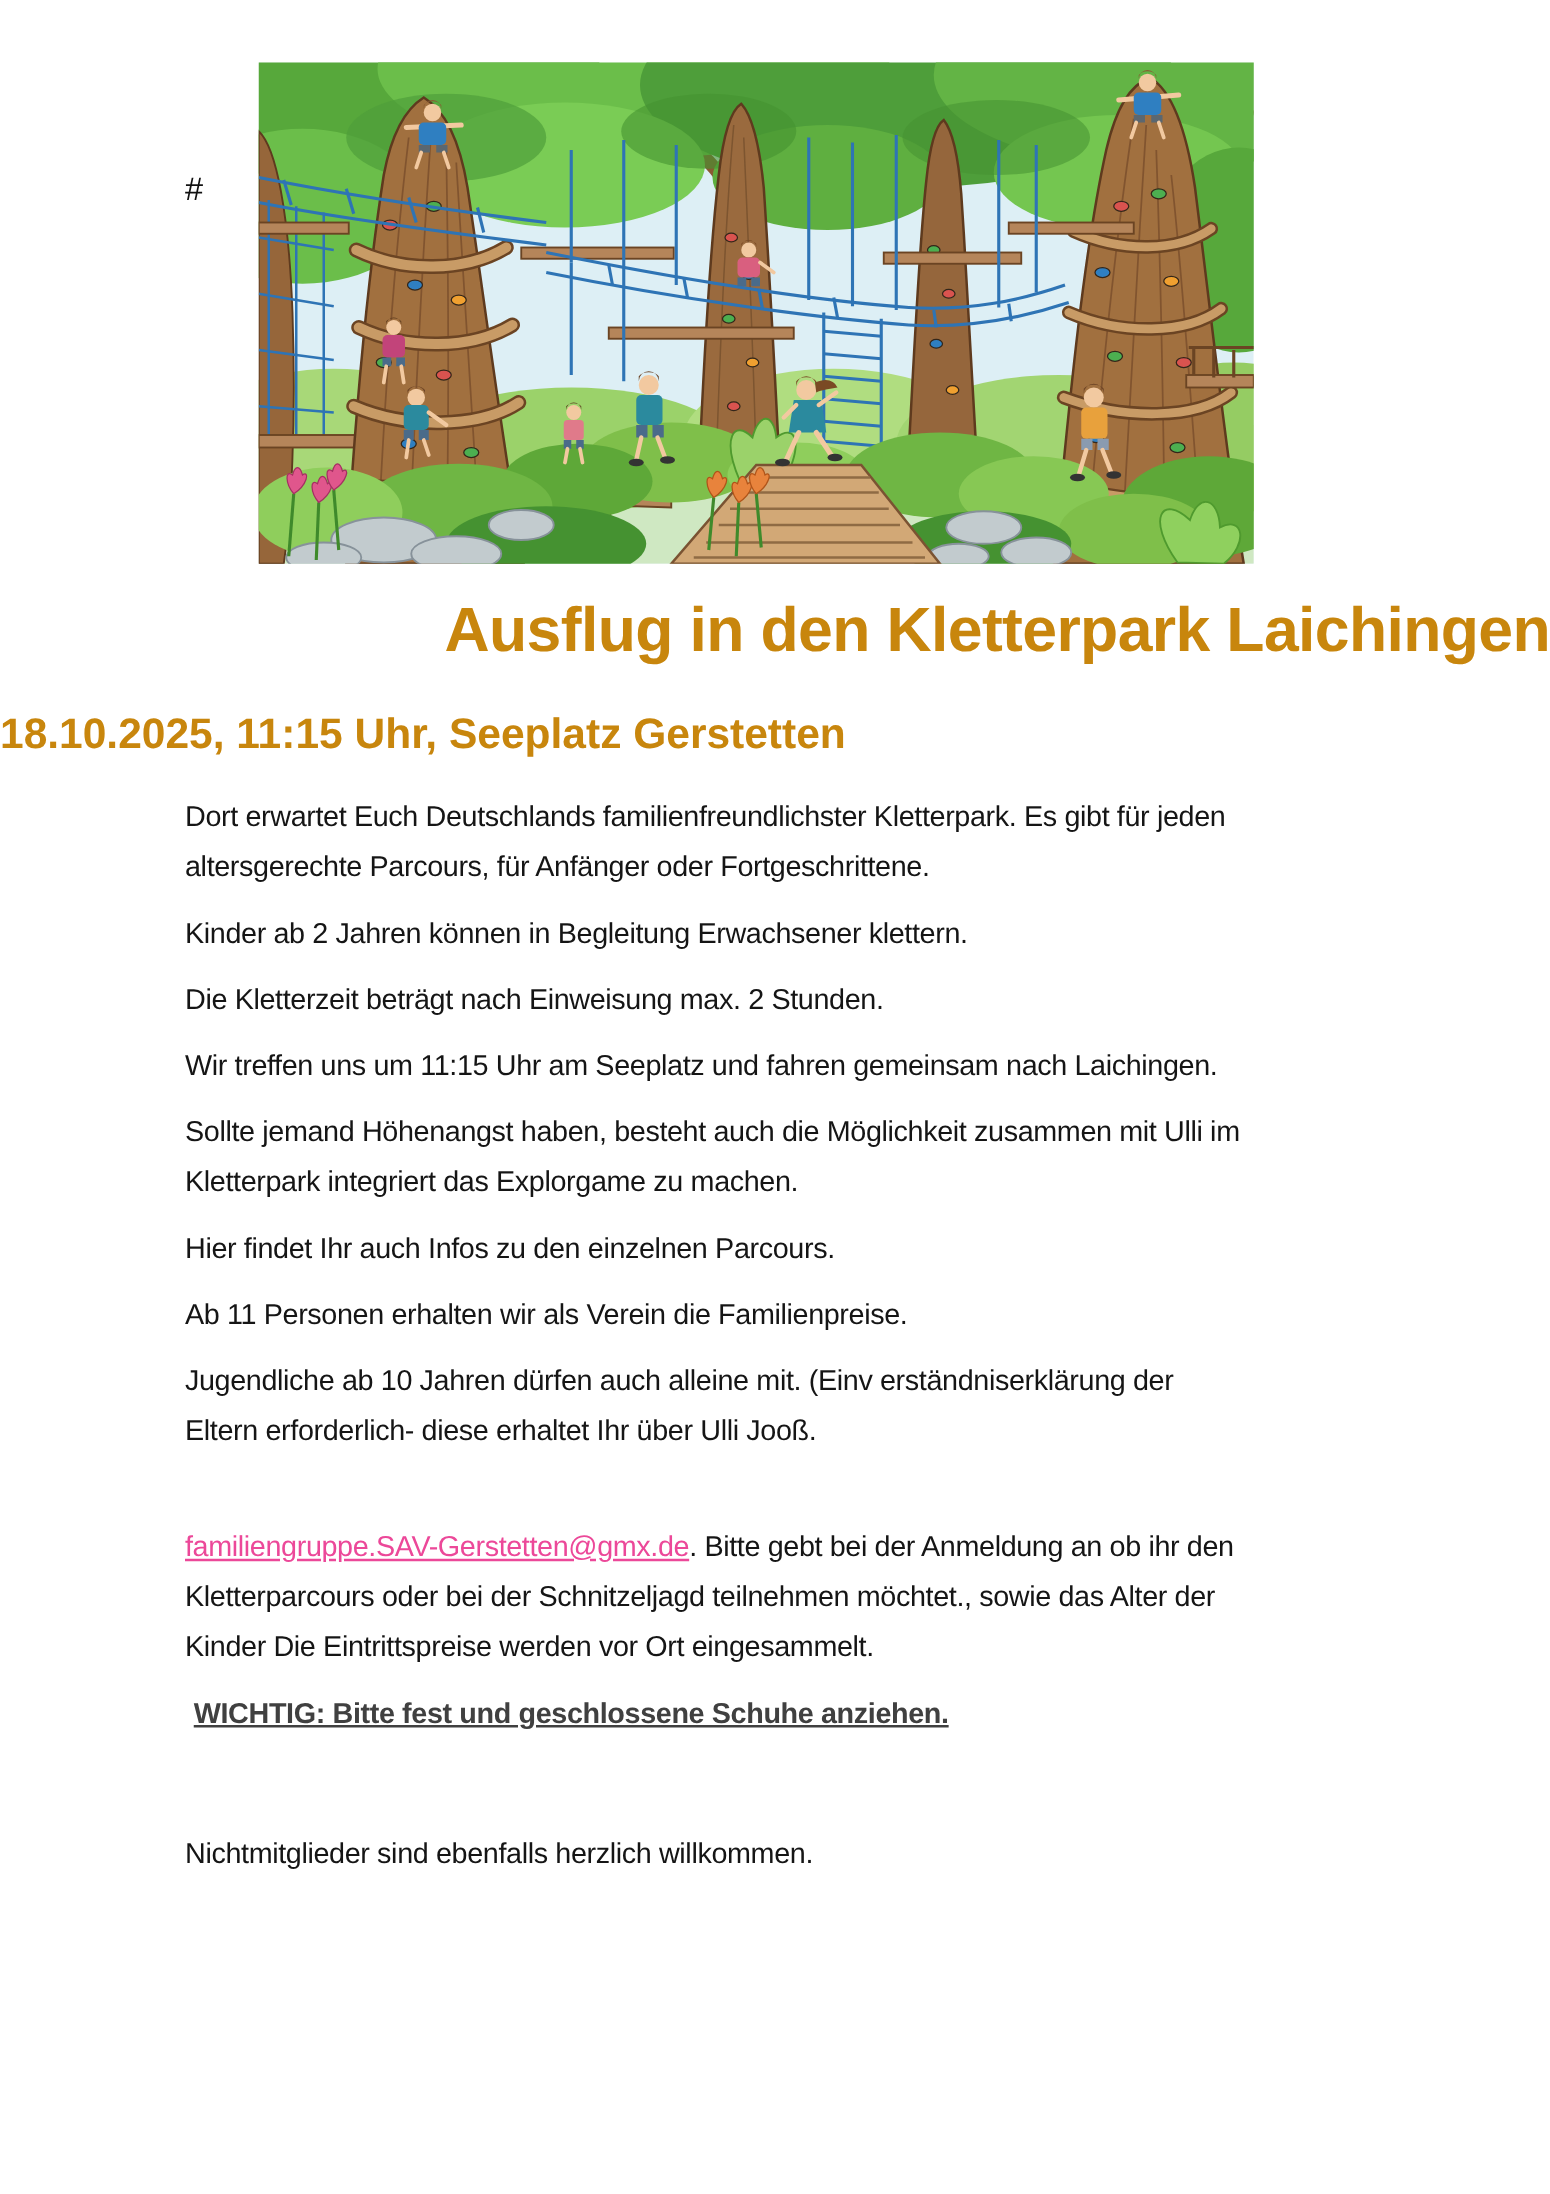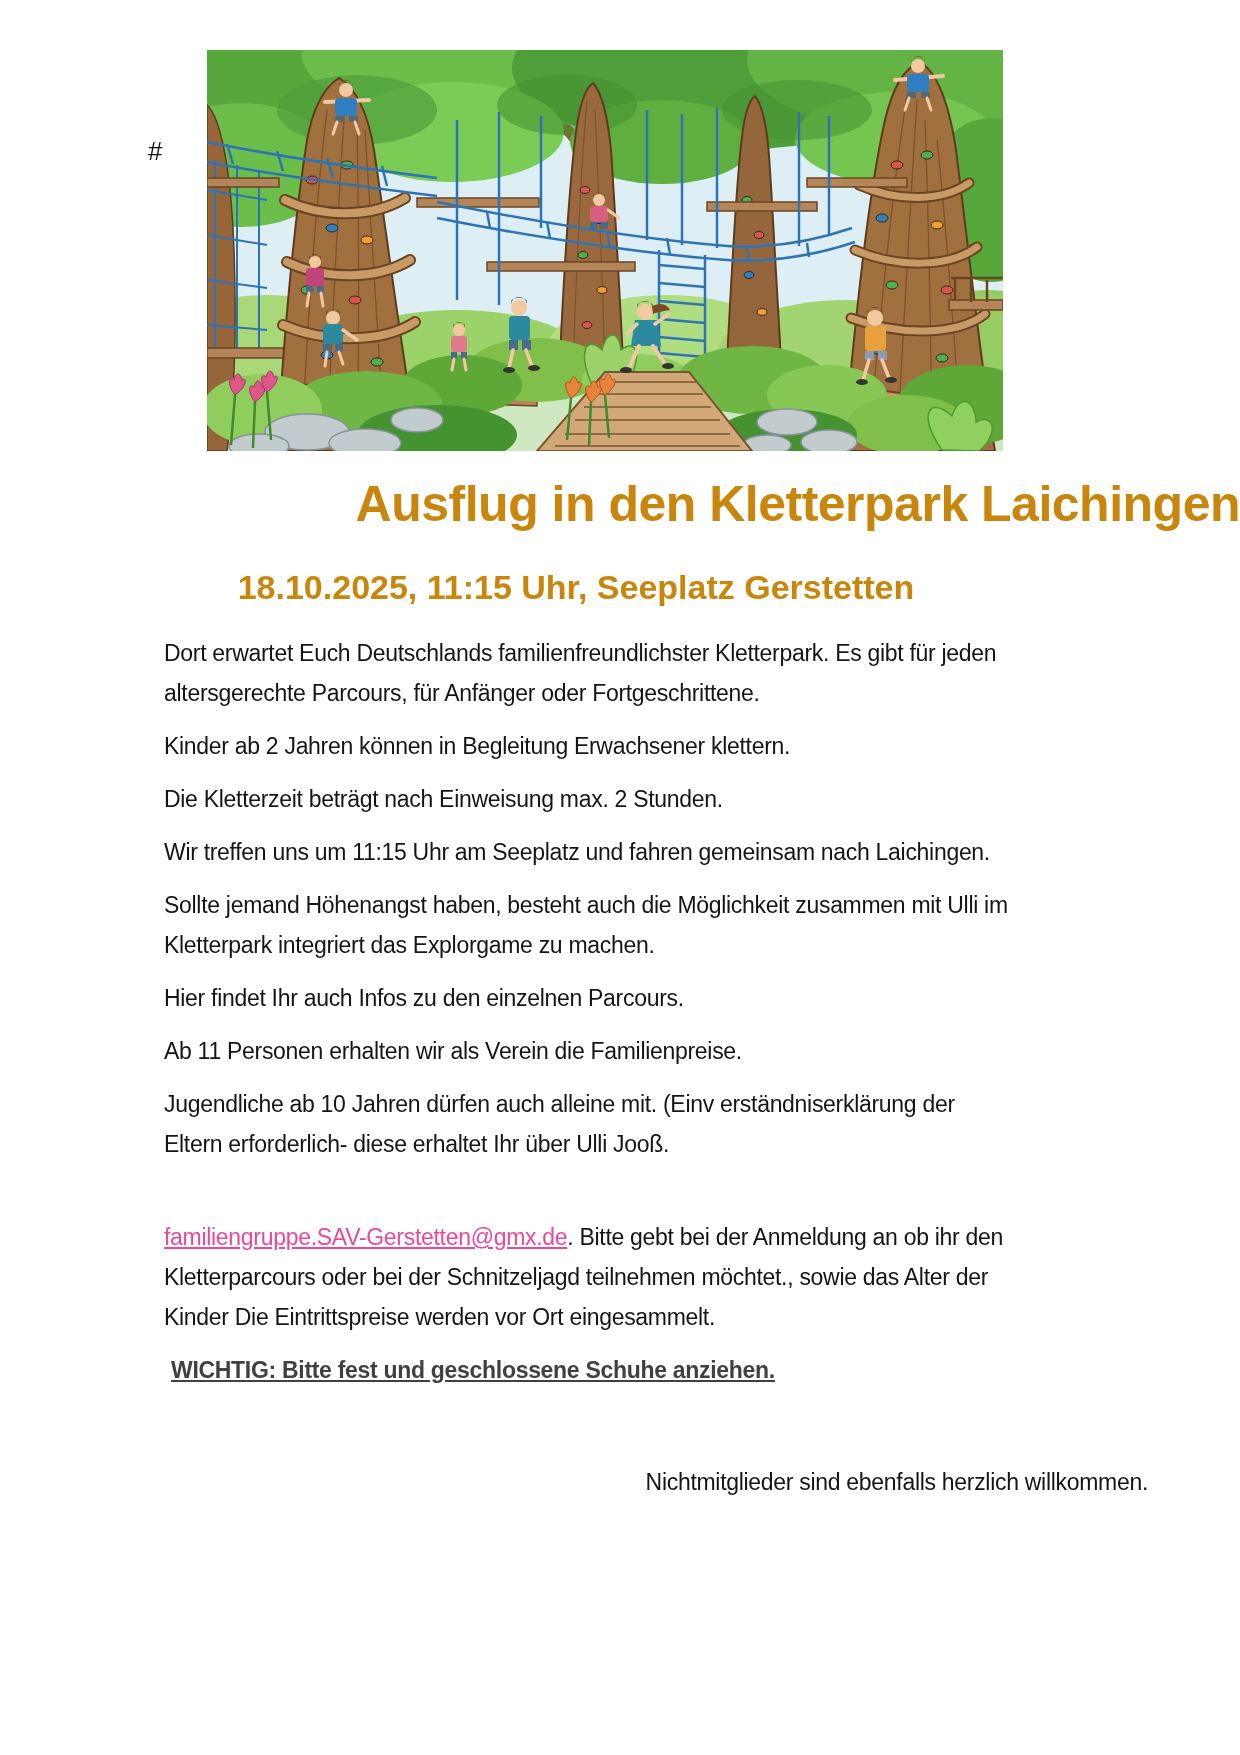--- a/index.html
+++ b/index.html
@@ -12,30 +12,30 @@
   }
   .illustration{
     position:absolute;left:207px;top:50px;width:796px;height:401px;
   }
   .title{
     position:absolute;left:0;top:474px;width:1240px;text-align:right;
     font-size:50px;line-height:60px;font-weight:bold;color:#C8860D;
     letter-spacing:-0.5px;
   }
   .subtitle{
-    position:absolute;left:0;top:566px;width:1152px;text-align:center;
+    position:absolute;left:0;top:566px;width:1152px;
     font-size:34px;line-height:42px;font-weight:bold;color:#C8860D;
   }
   .bodycol{
     position:absolute;left:148px;top:633px;width:1000px;
     font-size:23px;line-height:40px;letter-spacing:-0.3px;color:#151515;
   }
-  .para{white-space:pre-line;margin:0 0 13px 16px;}
+  .para{white-space:pre-line;margin:0 0 13px 0;}
   .para.warning{color:#404040;font-weight:bold;padding-left:7px;text-decoration:underline;}
-  .para.final{margin-top:72px;text-align:right;}
+  .para.final{margin-top:72px;}
   a.email{color:#ec4899;text-decoration:underline;}
 </style>
 </head>
 <body>
 
 <div class="hash">#</div>
 
 <div class="illustration">
 <svg width="796" height="401" viewBox="0 0 796 401" xmlns="http://www.w3.org/2000/svg">
 

